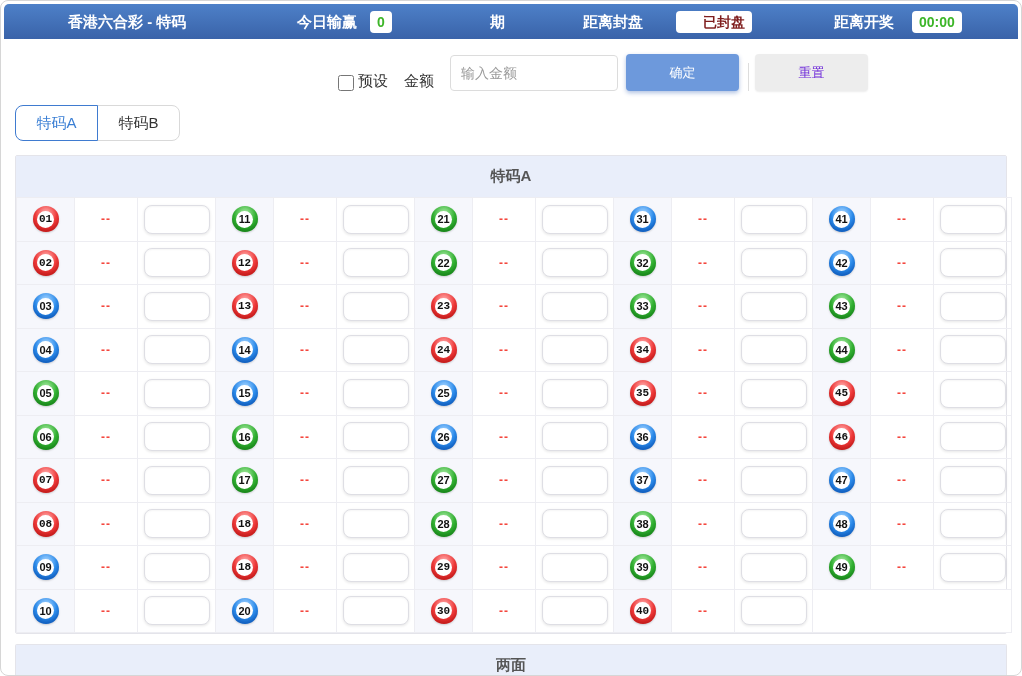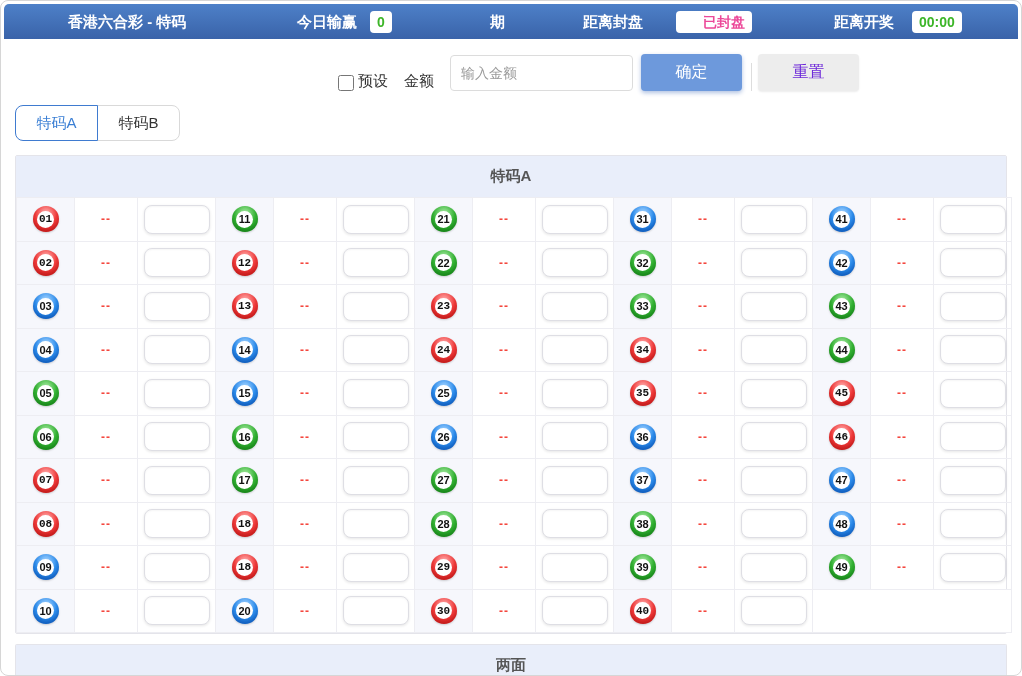--- a/index.html
+++ b/index.html
@@ -14,34 +14,34 @@
     position:relative; margin:3px 3px 0 3px; height:35px;
     background:linear-gradient(180deg,#4d80c8 0%,#3a63a9 100%);
     border-radius:5px 5px 0 0; color:#fff; font-size:15px; font-weight:bold;
   }
   .topbar .tb-item { position:absolute; top:50%; transform:translateY(-50%); white-space:nowrap; }
   .tb-box {
     display:inline-block; background:#fff; border-radius:4px; padding:2px 7px;
     font-weight:bold; font-size:14px; line-height:18px;
   }
   .tb-green { color:#3cb528; }
-  .tb-red { color:#ec4899;padding-left:27px; }
+  .tb-red { color:#7f1d1d;padding-left:27px; }
   
   .controls { display:flex; align-items:flex-end; margin:12px 0 0 337px; height:40px; }
   .controls input[type=checkbox]{ width:16px; height:16px; accent-color:#fff; margin-right:4px; }
   .ctl-label { font-size:15px; color:#333; }
   .ctl-label.preset { margin-right:16px; }
   .ctl-label.amount { margin-right:16px; }
   .amount-input {
-    width:183px; height:36px; border:1px solid #dcdcdc; border-radius:4px;
+    width:168px; height:36px; border:1px solid #dcdcdc; border-radius:4px;
     padding:0 10px; font-size:14px; color:#333; outline:none;
   }
   .amount-input::placeholder { color:#9a9a9a; }
   .btn {
-    height:37px; width:101px; border:none; border-radius:4px; font-size:16px; cursor:pointer;
+    height:37px; width:113px; border:none; border-radius:4px; font-size:13px; cursor:pointer;
   }
   .btn-confirm {
     margin-left:8px; background:#6d99dc; color:#fff;
     box-shadow:0 2px 4px rgba(80,120,190,.45);
   }
   .btn-divider { width:1px; height:28px; background:#ddd; margin:0 6px 0 9px; }
   .btn-reset { background:#ededed; color:#6d28d9; box-shadow:0 1px 2px rgba(0,0,0,.08); }
   
   .tabs { display:inline-flex; margin:14px 0 0 14px; }
   .tab {

